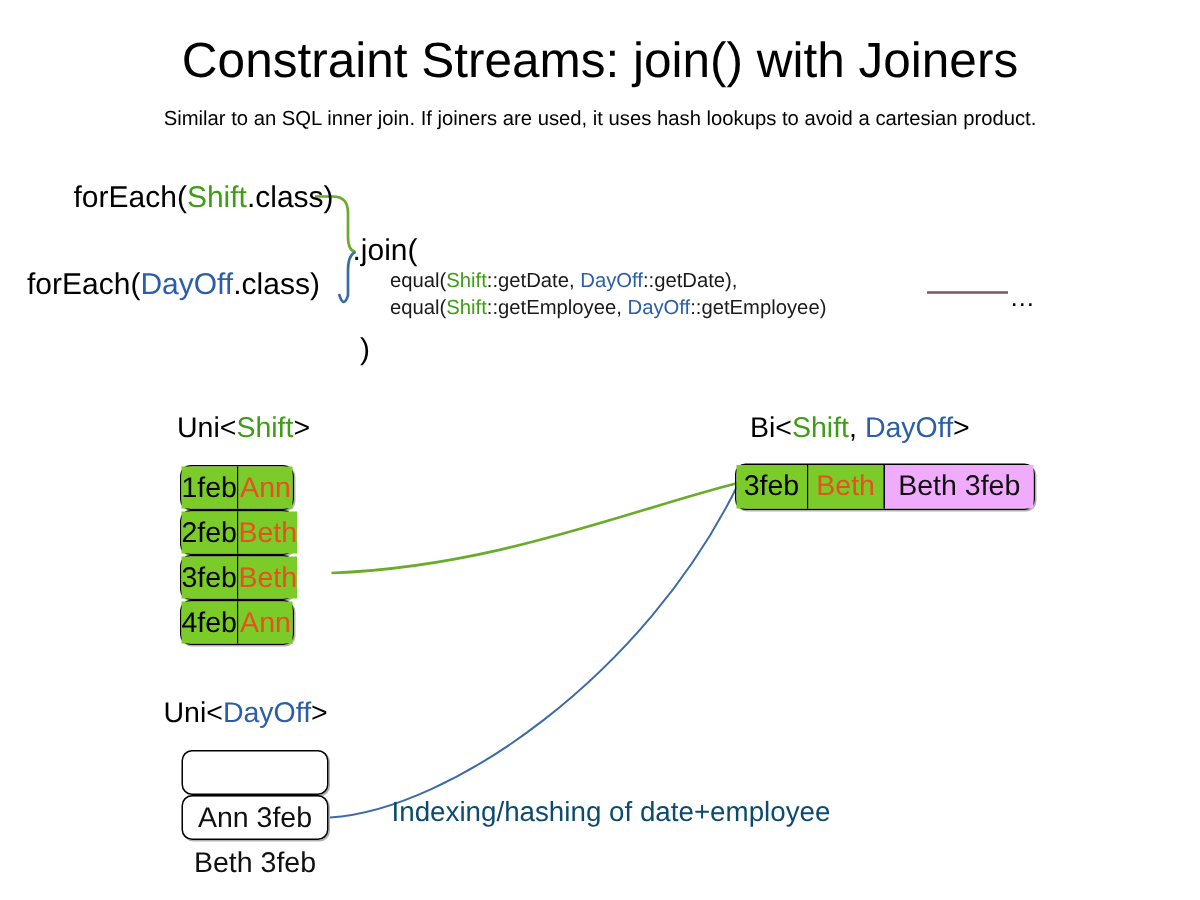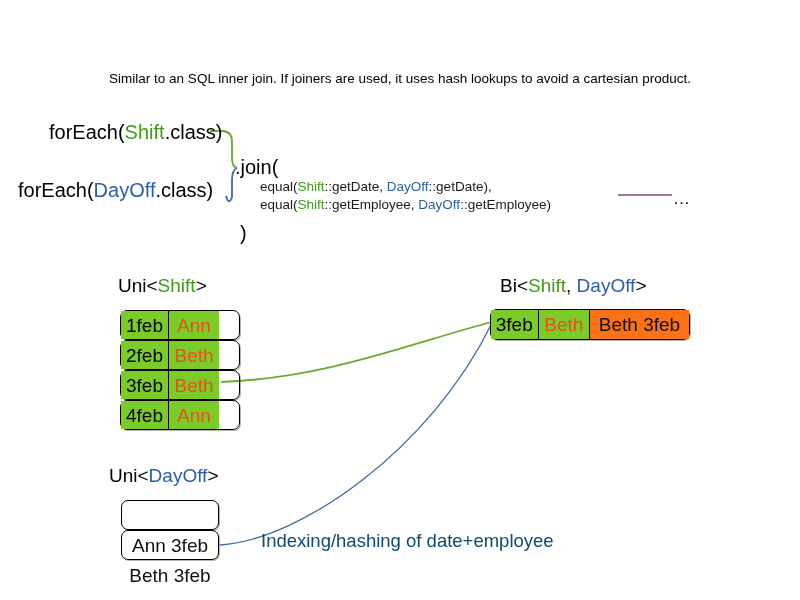--- a/index.html
+++ b/index.html
@@ -104,27 +104,27 @@
     display: flex;
     align-items: center;
     justify-content: center;
     box-sizing: border-box;
     font-size: 19px;
     line-height: 19px;
     white-space: nowrap;
   }
   .cell-sep { border-right: 1.6px solid #000000; }
   .green { background: #7bcc28; }
-  .blue  { background: #f97316; }
+  .blue  { background: #f0abfc; }
   .txt-date { color: #000000; }
   .txt-name { color: #e8501e; }
   .txt-dark { color: #101010; }
 
   
-  .shift-row { left: 120px; width: 120px; height: 30px; }
+  .shift-row { left: 120px; width: 76px; height: 30px; }
   .shift-row .c-date { width: 48px; }
   .shift-row .c-name { width: 50px; }
   #shift-row-0 { top: 310px; }
   #shift-row-1 { top: 340px; }
   #shift-row-2 { top: 370px; }
   #shift-row-3 { top: 400px; }
 
   
   .dayoff-row { left: 121px; width: 98px; height: 30px; }
   .dayoff-row .c-full { width: 100%; margin-top: 44px; }
@@ -153,20 +153,21 @@
     left: 0; top: 0;
     width: 800px; height: 600px;
     pointer-events: none;
   }
 </style>
 </head>
 <body>
 
 <div class="slide">
 
+  <div id="page-title">Constraint Streams: join() with Joiners</div>
   <div id="page-subtitle">Similar to an SQL inner join. If joiners are used, it uses hash lookups to avoid a cartesian product.</div>
 
   <svg id="connectors" viewBox="0 0 800 600">
 
     <path d="M 210 131 L 222 131 Q 232 131 232 142 L 232 158 Q 232 167 237 168" fill="none" stroke="#6aab2b" stroke-width="1.8"></path>
 
     <path d="M 226 196 Q 229 206 232 197 L 232 180 Q 232 170 237 168" fill="none" stroke="#3b6ba5" stroke-width="1.8"></path>
 
     <line x1="618" y1="195" x2="672" y2="195" stroke="#7a5577" stroke-width="1.6"></line>
 

